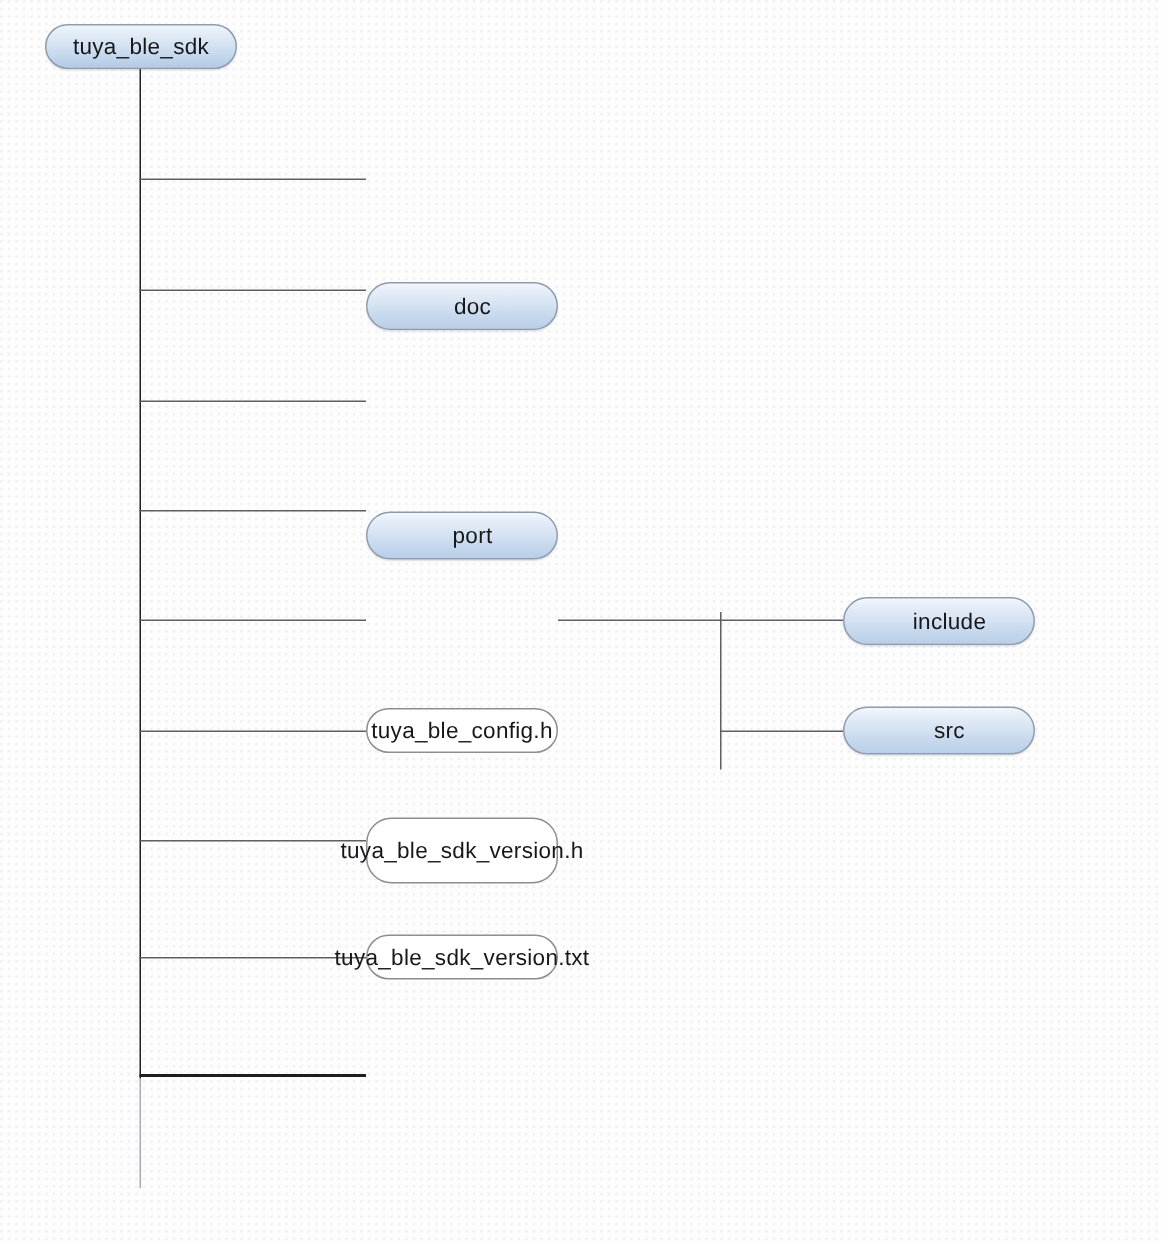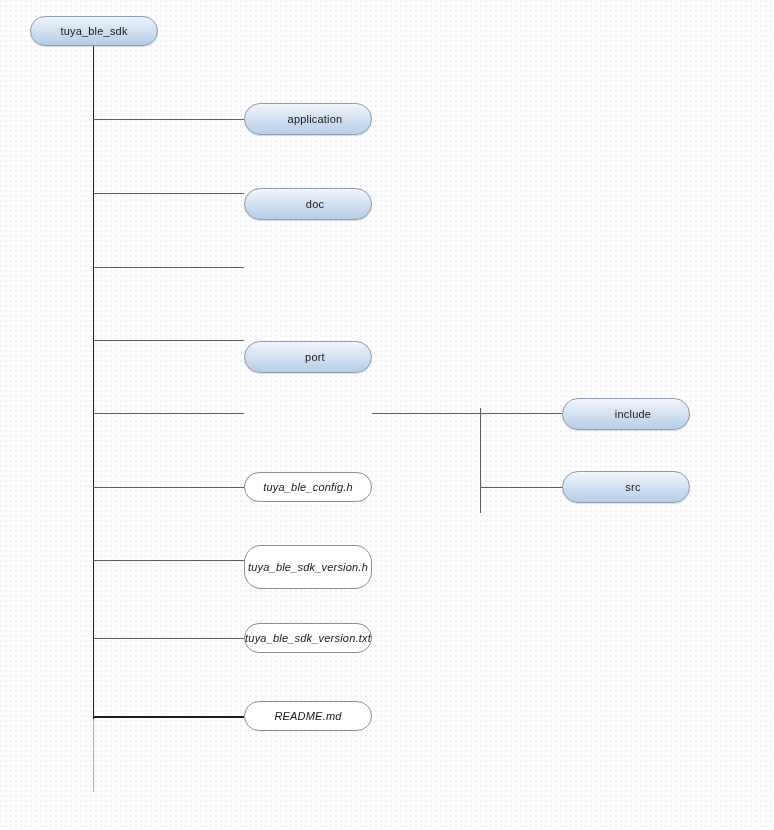--- a/index.html
+++ b/index.html
@@ -29,42 +29,41 @@
   .line.dark { background: #1e1e20; }
   .line.faint { background: #a9a9ad; }
 
   
   .node {
     position: absolute;
     box-sizing: border-box;
     display: flex;
     align-items: center;
     justify-content: center;
-    font-size: 11px;
+    font-size: 15px;
     line-height: 1;
     letter-spacing: 0.2px;
     color: #17171a;
     white-space: nowrap;
     border-radius: 17px;
   }
   .node.dir {
     background: linear-gradient(to bottom,
                 #f3f7fc 0%,
                 #e6eef8 16%,
                 #d6e3f2 46%,
                 #c3d6ec 78%,
                 #b9cfe8 100%);
     border: 1px solid #8d9bad;
     box-shadow: 0 1px 1px rgba(80,95,120,0.18);
   }
   .node.dir .label { transform: translateX(7px); }
   .node.file {
     background: #ffffff;
     border: 1px solid #8d8d92;
-    font-style: italic;
   }
   .node.root {
     background: linear-gradient(to bottom,
                 #eef4fb 0%,
                 #e2ecf7 20%,
                 #cfdff0 55%,
                 #bcd2ea 85%,
                 #b4cbe6 100%);
     border: 1px solid #8d9bad;
     box-shadow: 0 1px 1px rgba(80,95,120,0.18);
@@ -90,23 +89,20 @@
   <div class="line h dark" style="left:93px; top:716px; width:151px; height:2px;"></div>
 
   <div class="line h" style="left:372px; top:413px; width:190px;"></div>
   <div class="line v" style="left:480px; top:408px; height:105px;"></div>
   <div class="line h" style="left:480px; top:487px; width:82px;"></div>
 
   <div class="node root" style="left:30px; top:16px; width:128px; height:30px;">
     <span class="label">tuya_ble_sdk</span>
   </div>
 
-  <div class="node dir" style="left:244px; top:103px; width:128px; height:32px;">
-    <span class="label">application</span>
-  </div>
 
   <div class="node dir" style="left:244px; top:177px; width:128px; height:32px;margin-top:11px;">
     <span class="label">doc</span>
   </div>
 
 
   <div class="node dir" style="left:244px; top:324px; width:128px; height:32px;margin-top:17px;">
     <span class="label">port</span>
   </div>
 
@@ -116,23 +112,20 @@
   </div>
 
   <div class="node file" style="left:244px; top:545px; width:128px; height:44px;">
     <span class="label">tuya_ble_sdk_version.h</span>
   </div>
 
   <div class="node file" style="left:244px; top:623px; width:128px; height:30px;">
     <span class="label">tuya_ble_sdk_version.txt</span>
   </div>
 
-  <div class="node file" style="left:244px; top:701px; width:128px; height:30px;">
-    <span class="label">README.md</span>
-  </div>
 
   <div class="node dir" style="left:562px; top:398px; width:128px; height:32px;">
     <span class="label">include</span>
   </div>
 
   <div class="node dir" style="left:562px; top:471px; width:128px; height:32px;">
     <span class="label">src</span>
   </div>
 
 </div>

